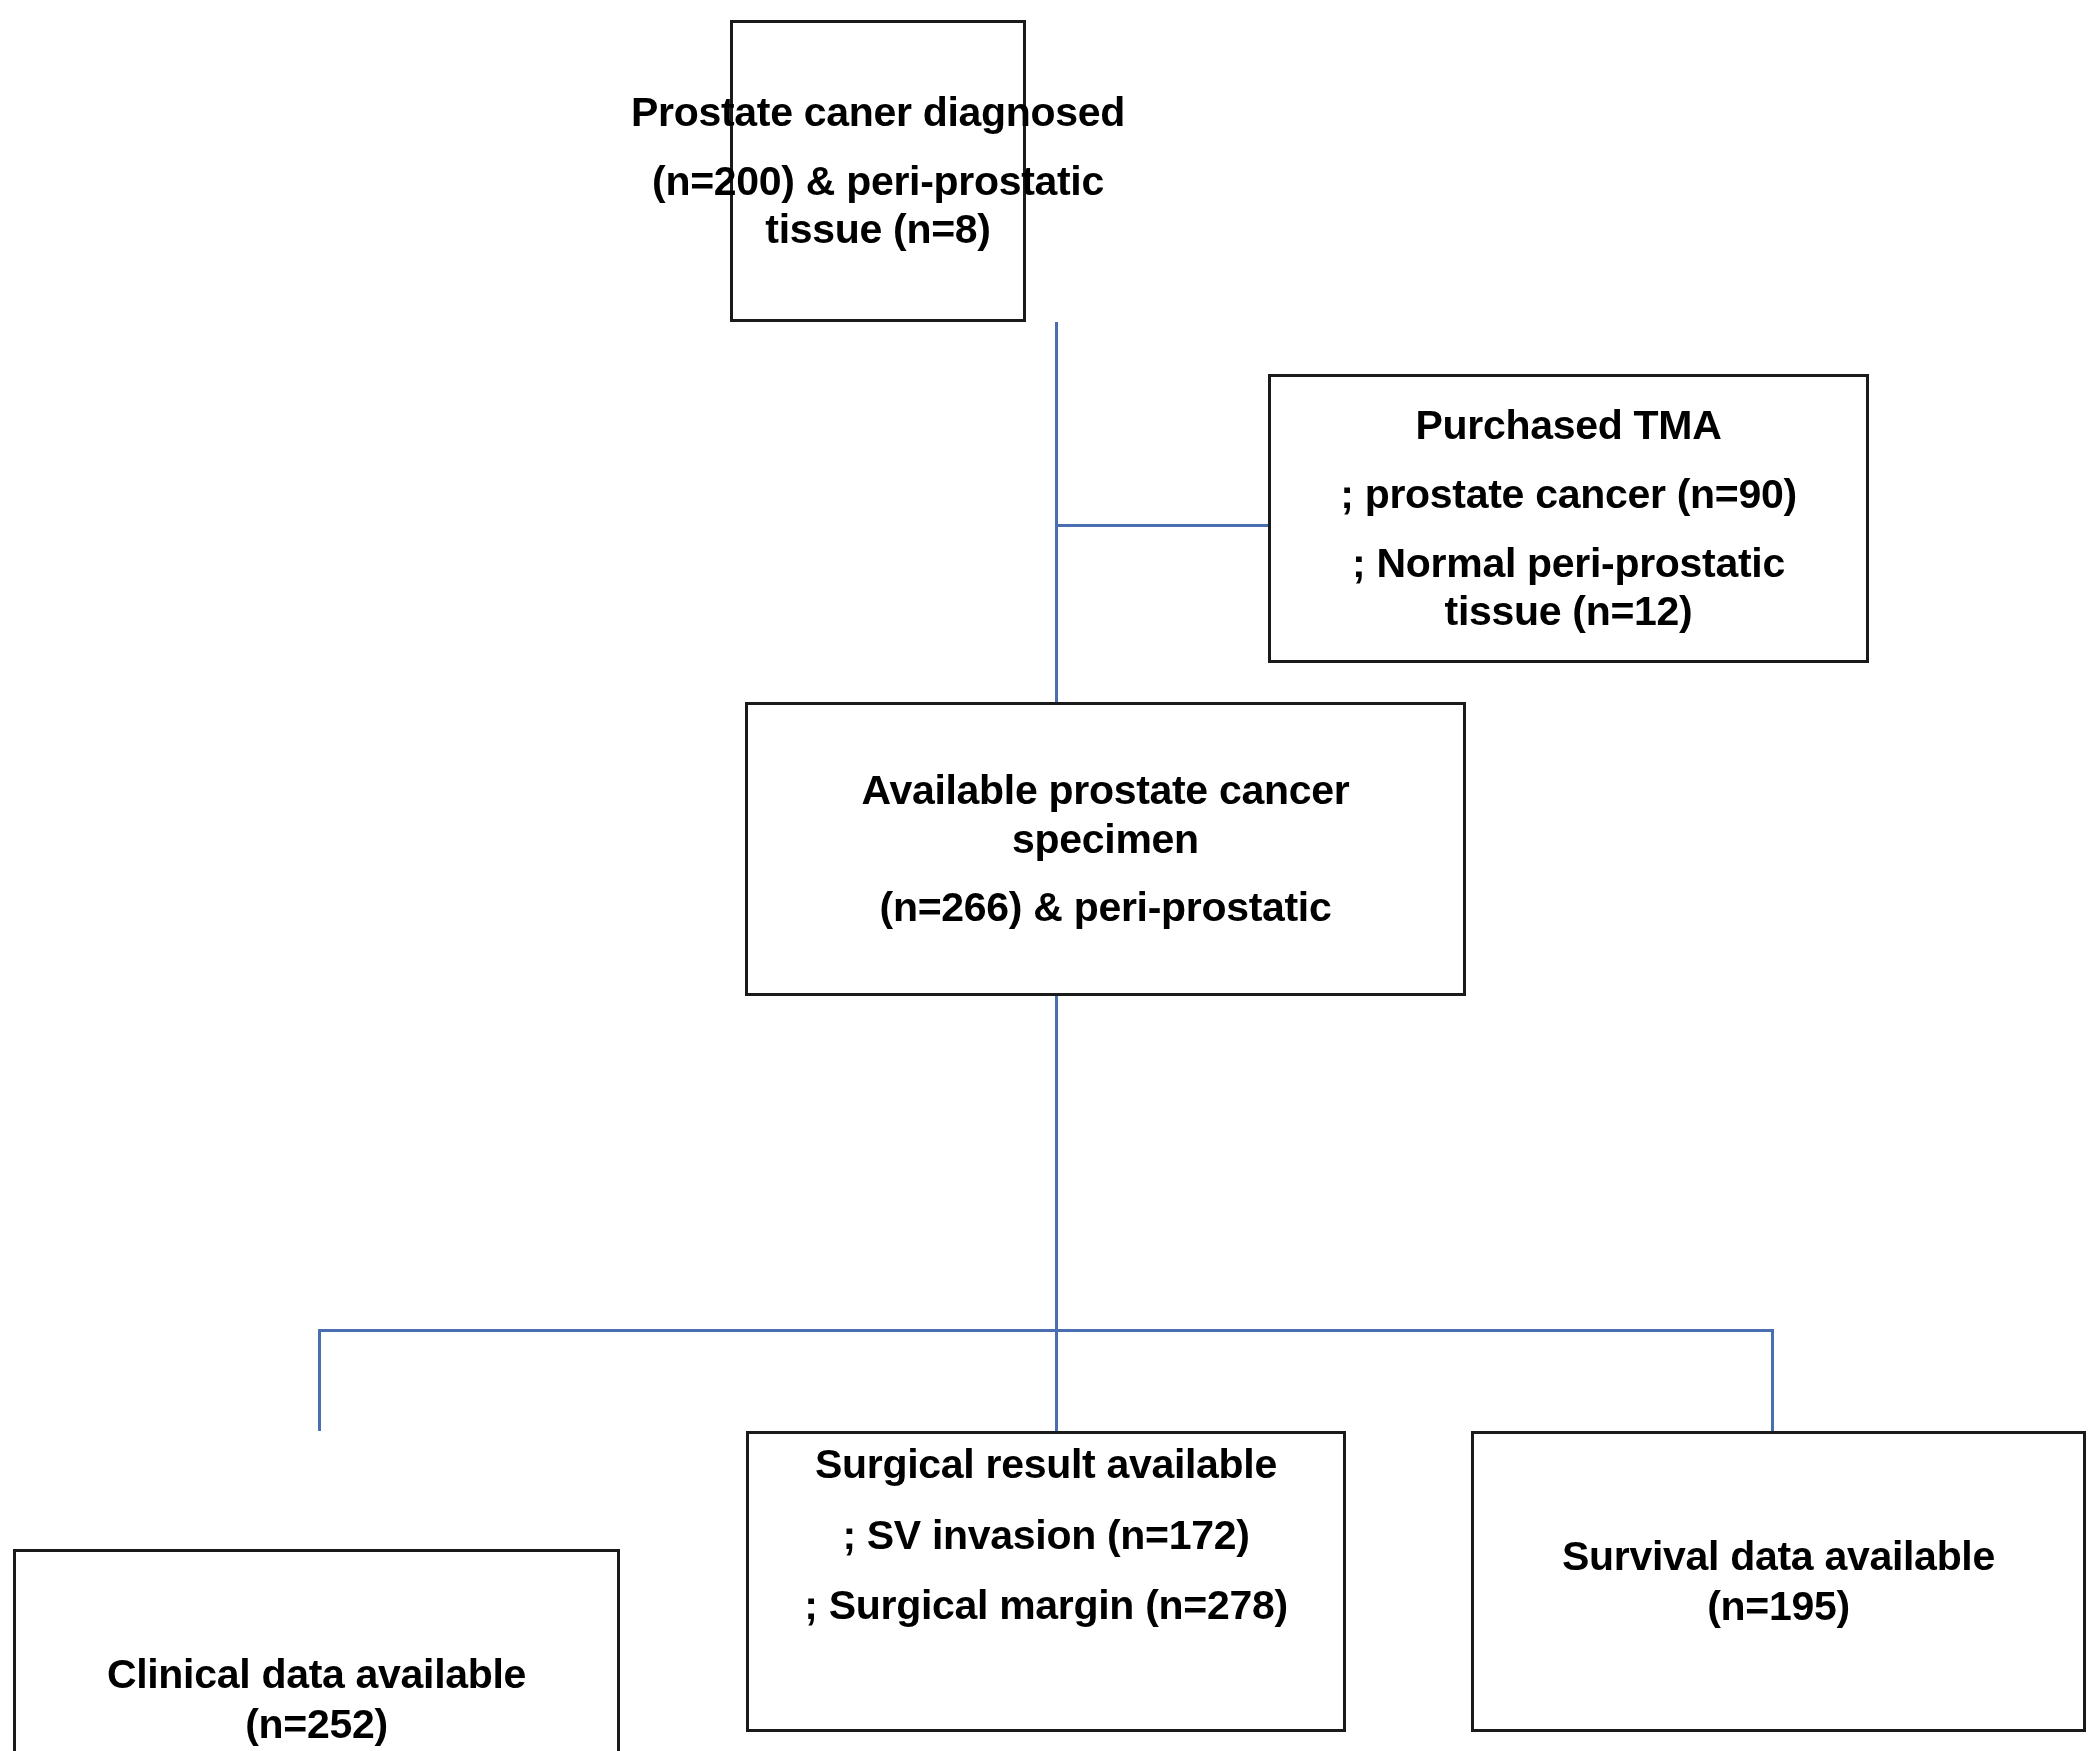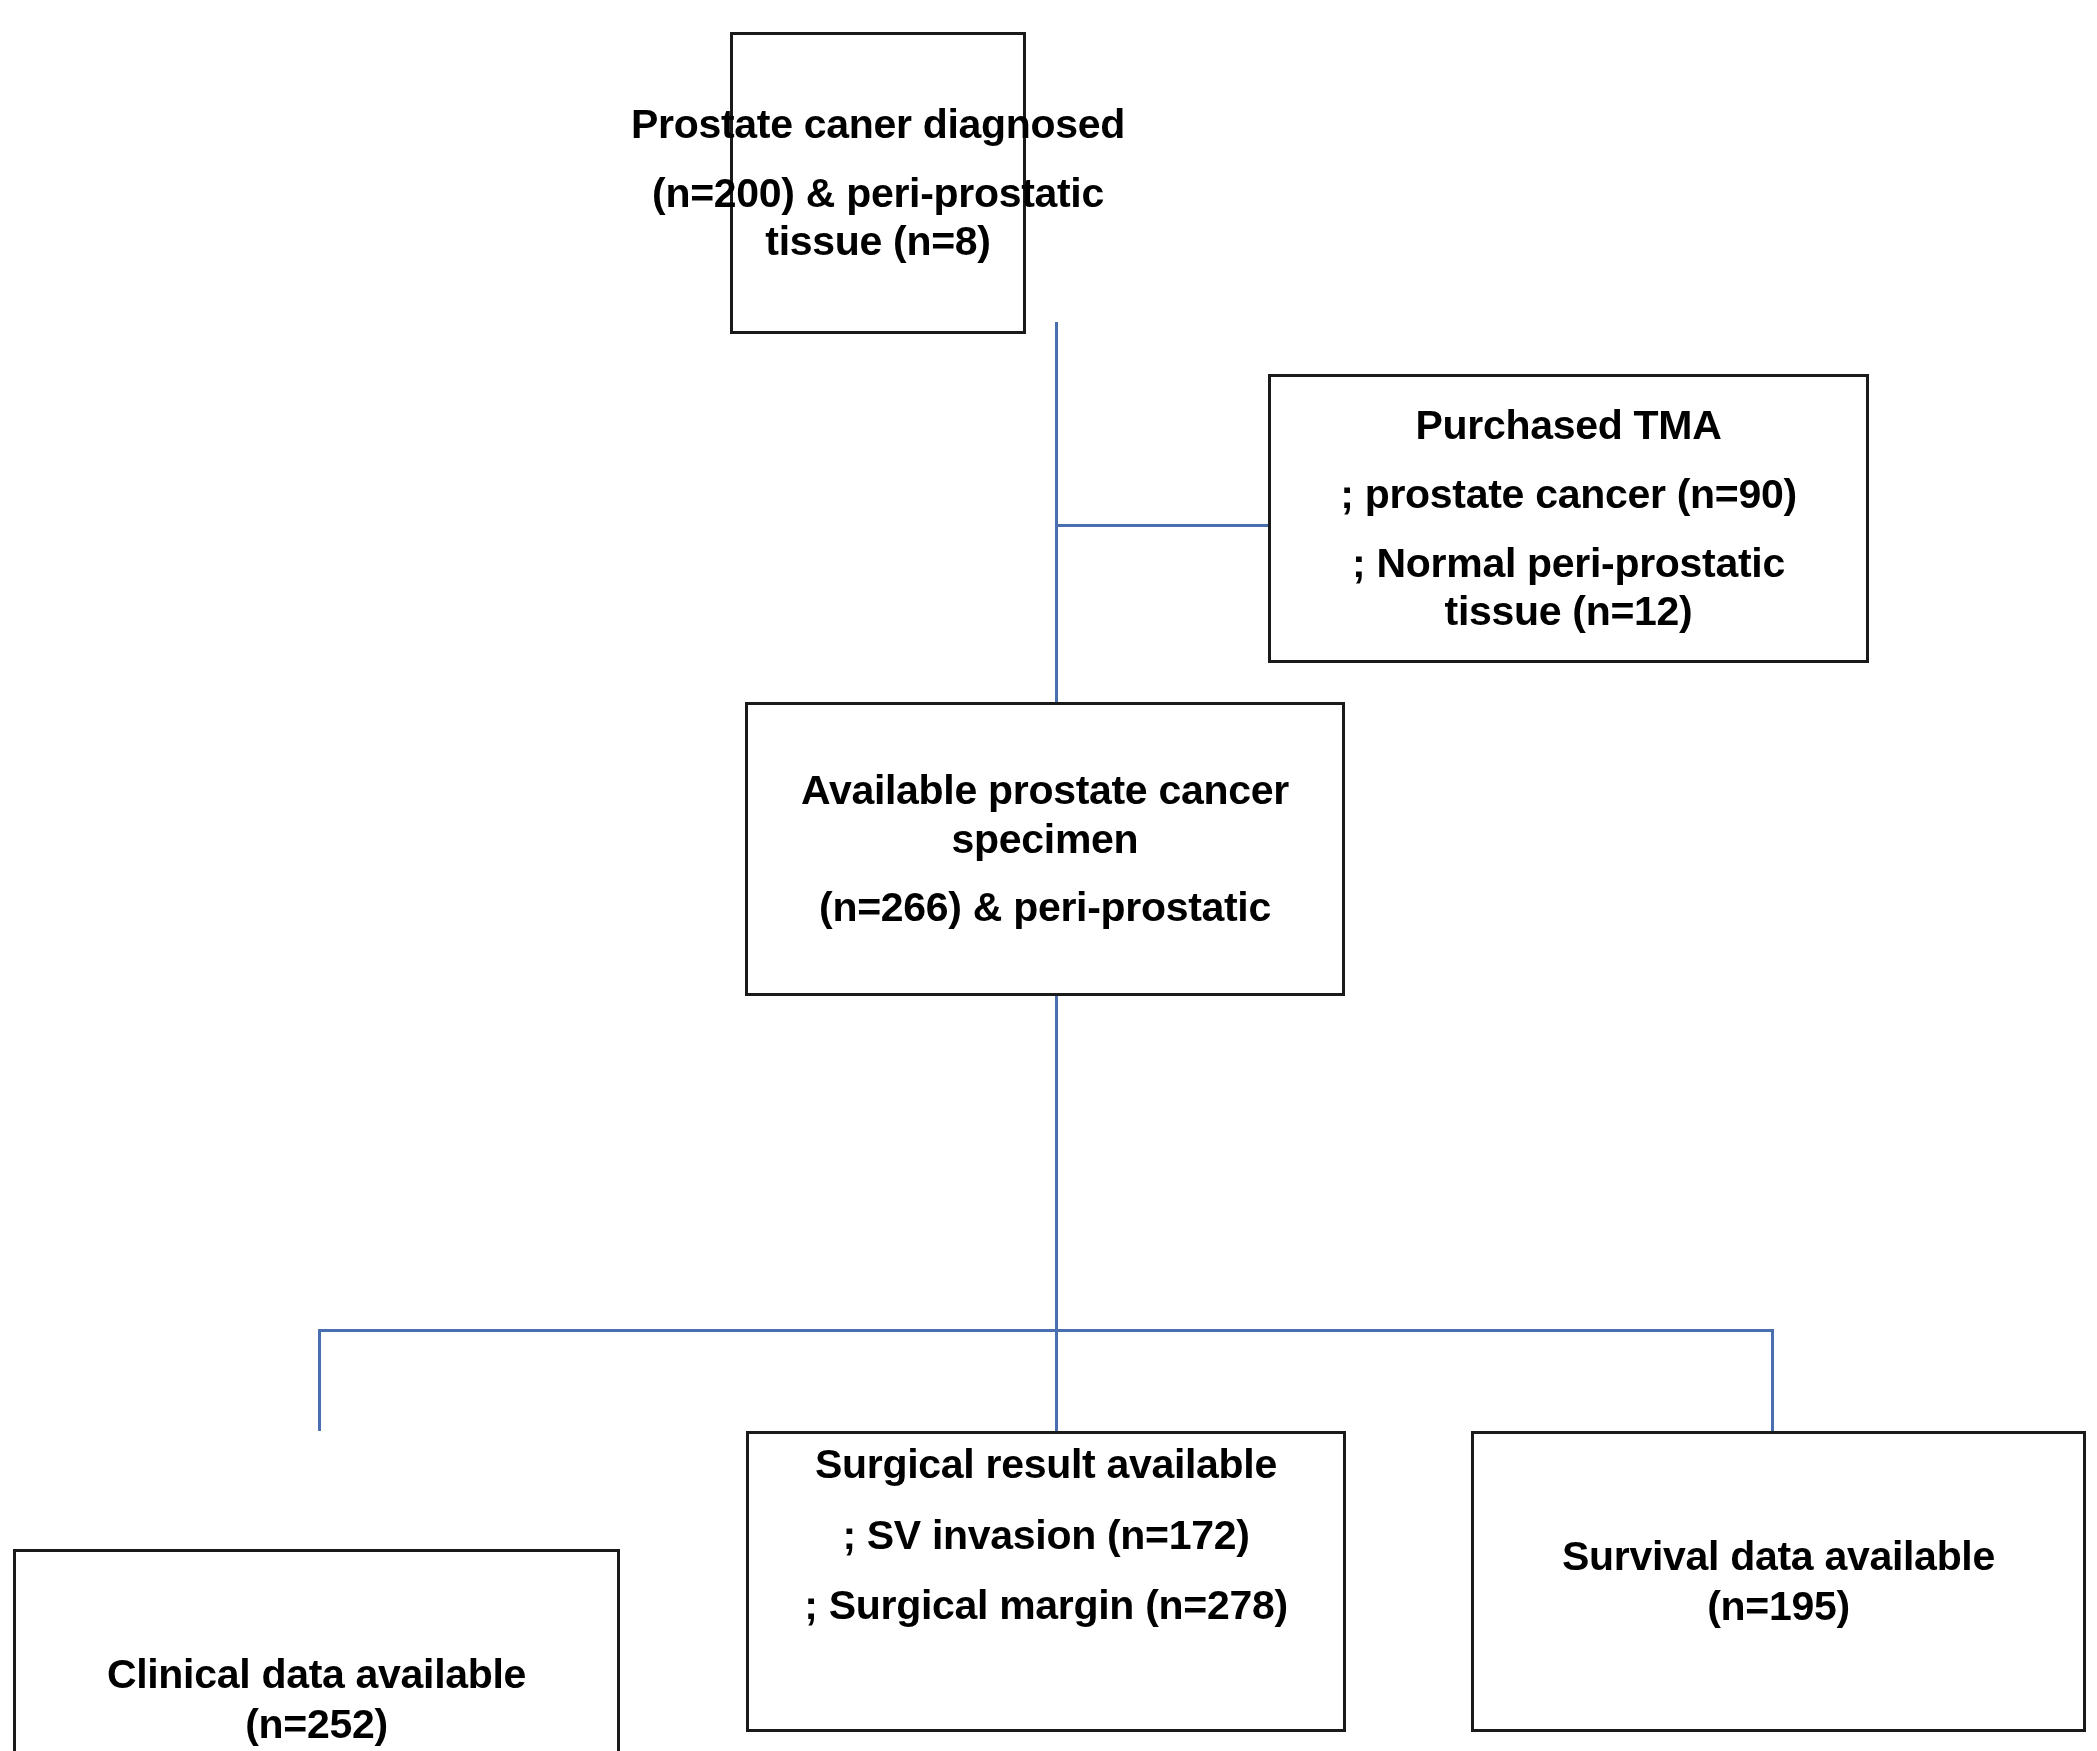--- a/index.html
+++ b/index.html
@@ -31,23 +31,23 @@
     font-weight: bold;
     letter-spacing: -0.3px;
   }
   .node .line {
     display: block;
     width: 100%;
     white-space: nowrap;
   }
 
   
-  #node-top      { left: 730px; top: 19.6px;   width: 296px;  height: 302px;  font-size: 41px; line-height: 1.18; padding: 6.5px 9.2px; margin-top: 12px; }
+  #node-top      { left: 730px; top: 19.6px;   width: 296px;  height: 302px;  font-size: 41px; line-height: 1.18; padding: 6.5px 9.2px; }
   #node-tma      { left: 1268px; top: 374px;  width: 601px;  height: 289px;  font-size: 41px; line-height: 1.18; padding: 6.5px 11.8px; text-align: center; }
-  #node-avail    { left: 745px; top: 702px; width: 600px;  height: 294px;  font-size: 41px; line-height: 1.18; padding: 6.5px 11.8px; }
+  #node-avail    { left: 745px; top: 702px; width: 721px;  height: 294px;  font-size: 41px; line-height: 1.18; padding: 6.5px 11.8px; }
   #node-clinical { left: 13px;   top: 1505px; width: 607px;  height: 301px;  font-size: 41px; line-height: 1.2;  padding: 6.5px 11.8px; margin-top: 44px; }
   #node-surgical { left: 746px; top: 1431px; width: 600px;  height: 301px;  font-size: 41px; line-height: 1.22; padding: 5.2px 6.5px; justify-content: flex-start; }
   #node-survival { left: 1471px; top: 1431px; width: 615px;  height: 301px;  font-size: 41px; line-height: 1.2;  padding: 6.5px 11.8px; }
 
   
   .para { margin: 0; padding: 0; }
   .para + .para { margin-top: 0.50em; }
 
   
   .conn {

